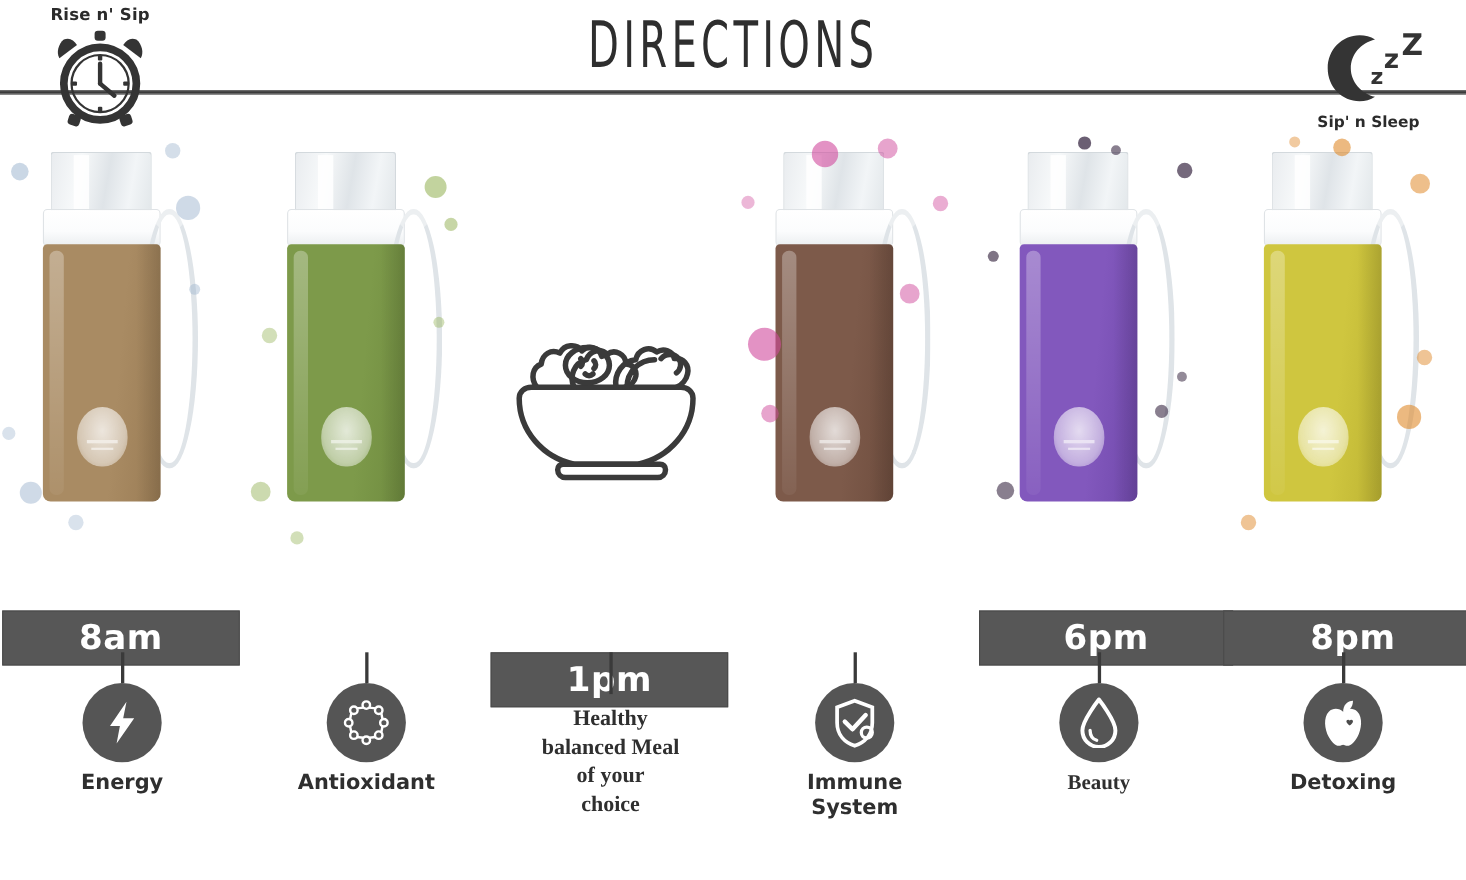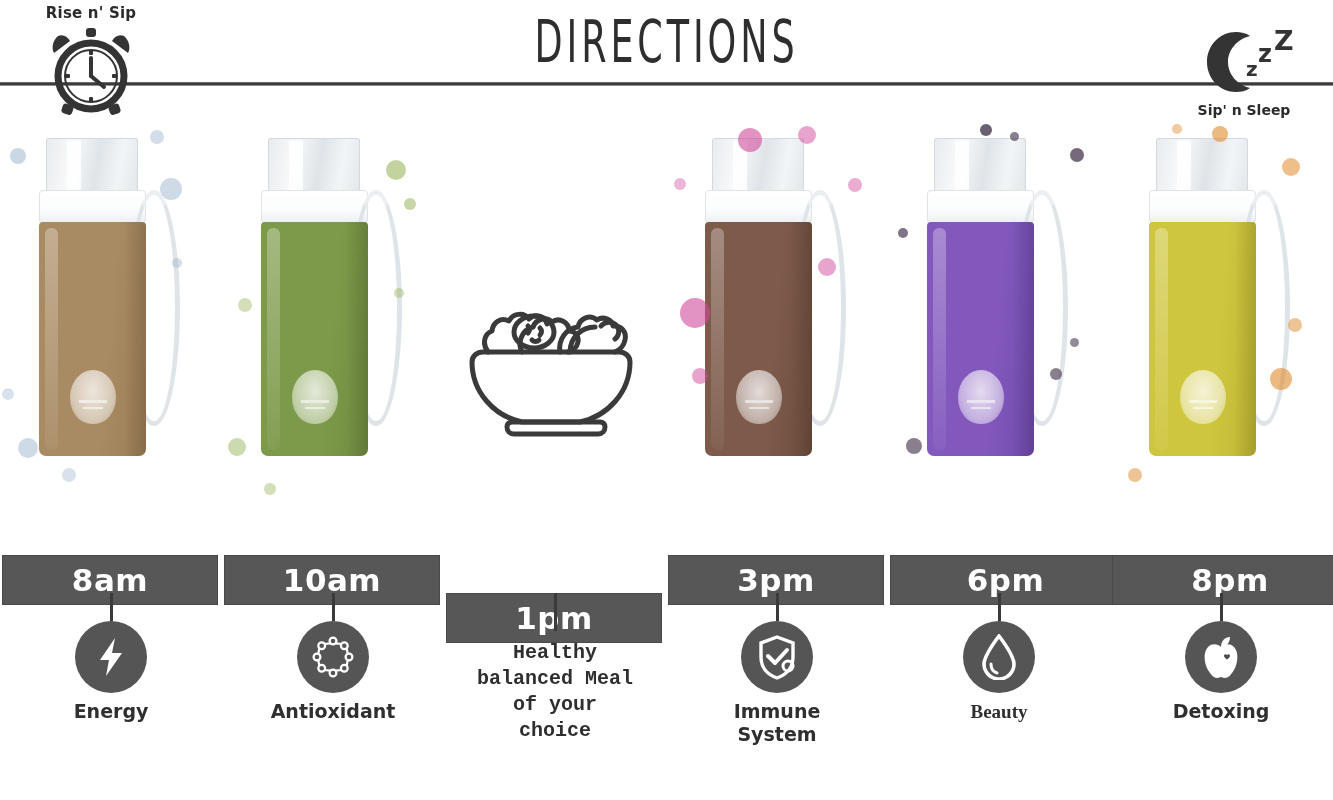--- a/index.html
+++ b/index.html
@@ -111,21 +111,21 @@
     background:#555555; display:flex; align-items:center; justify-content:center;
   }
   .cap-label {
     position:absolute; text-align:center; color:#2f2f2f;
     font-size:19px; font-weight:bold; line-height:1.22;
     font-family:"DejaVu Sans","Liberation Sans",sans-serif;
   }
   .meal-label {
     position:absolute; text-align:center; color:#2f2f2f;
     font-size:20px; font-weight:bold; line-height:1.30;
-    font-family:Liberation Mono, monospace;
+    font-family:Liberation Serif, serif;
   }
 </style>
 </head>
 <body>
 
 <div id="root">
 
   <div class="hdr-rule"></div>
 
   <div class="title">
@@ -288,28 +288,22 @@
         <div class="spl" style="left: 178px; top: 198px; width: 14px; height: 14px; background: rgb(224, 138, 44); opacity: 0.5;"></div>
         <div class="spl" style="left: 18px; top: 348px; width: 14px; height: 14px; background: rgb(224, 138, 44); opacity: 0.5;"></div>
         <div class="spl" style="left: 62px; top: 4px; width: 10px; height: 10px; background: rgb(224, 138, 44); opacity: 0.45;"></div>
       </div>
     </div>
 
   <div class="bars" id="bars">
       <div class="bar" style="left: 2px; width: 216px;">
         <span class="t">8am</span>
       </div>
-      <div class="bar" style="left: 224px; width: 216px;">
-        <span class="t">10am</span>
-      </div>
       <div class="bar" style="left: 446px; width: 216px; margin-top: 38px;">
         <span class="t">1pm</span>
-      </div>
-      <div class="bar" style="left: 668px; width: 216px;">
-        <span class="t">3pm</span>
       </div>
       <div class="bar" style="left: 890px; width: 231px;">
         <span class="t">6pm</span>
       </div>
       <div class="bar" style="left: 1112px; width: 236px;">
         <span class="t">8pm</span>
       </div>
     </div>
   <div id="stems">
       <div class="stem" style="left: 110px; height: 28px;"></div>

